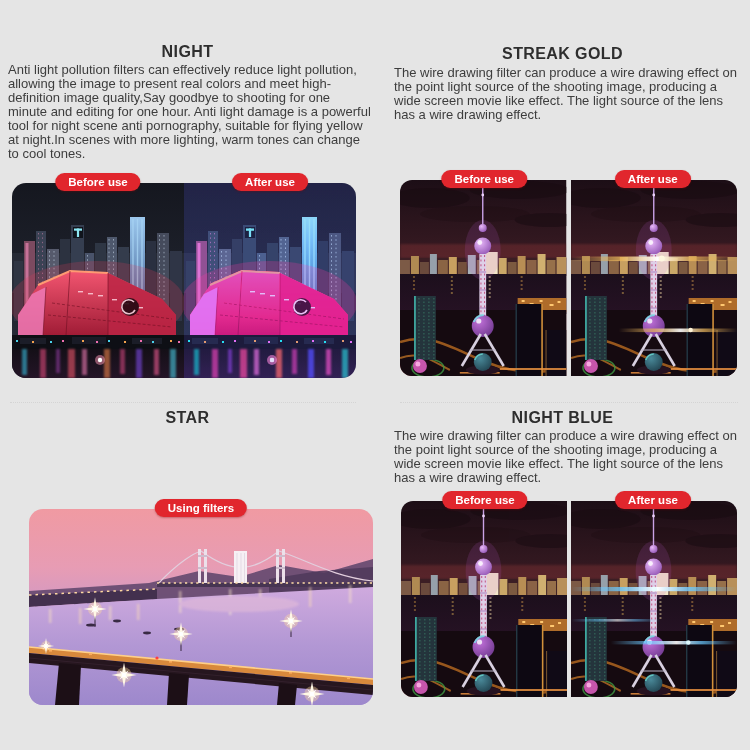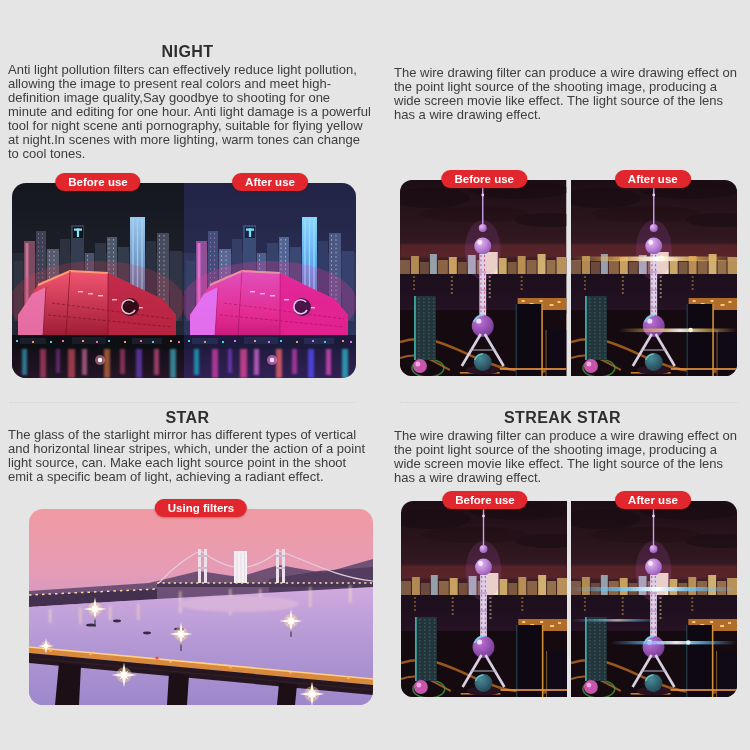--- a/index.html
+++ b/index.html
@@ -433,20 +433,21 @@
         <svg viewBox="0 0 172 195" preserveAspectRatio="none">
             <use href="#sc-night"></use>
           </svg>
         <div class="tint"></div>
       </div>
     </div>
     <span class="badge b25">Before use</span>
     <span class="badge b75">After use</span>
   </div>
 
+  <h2 class="title" id="t-gold">STREAK GOLD</h2>
   <p class="desc" id="d-gold">The wire drawing filter can produce a wire drawing effect on the point light source of the shooting image, producing a wide screen movie like effect. The light source of the lens has a wire drawing effect.</p>
   <div class="figwrap" id="f-gold">
     <div class="clip">
       <div class="ph ph-l">
         <svg viewBox="0 0 167 196" preserveAspectRatio="none">
             <use href="#sc-pearl"></use>
           </svg>
       </div>
       <div class="ph ph-r">
         <svg viewBox="0 0 167 196" preserveAspectRatio="none">
@@ -459,33 +460,32 @@
       </div>
     </div>
     <span class="badge b25">Before use</span>
     <span class="badge b75">After use</span>
   </div>
 
   <div class="divider" id="div-l"></div>
   <div class="divider" id="div-r"></div>
 
   <h2 class="title" id="t-star">STAR</h2>
-  <p class="desc" id="d-star">The glass of the starlight mirror has different types of vertical and horizontal linear stripes, which, under the action of a point light source, can. Make each light source point in the shoot emit a specific beam of light, achieving a radiant effect.</p>
   <div class="figwrap" id="f-star">
     <div class="clip round">
       <div class="ph">
         <svg viewBox="0 0 344 196" preserveAspectRatio="none">
             <use href="#sc-star"></use>
           </svg>
       </div>
     </div>
     <span class="badge b50">Using filters</span>
   </div>
 
-  <h2 class="title" id="t-blue">STREAK STAR</h2>
+  <h2 class="title" id="t-blue">NIGHT BLUE</h2>
   <p class="desc" id="d-blue">The wire drawing filter can produce a wire drawing effect on the point light source of the shooting image, producing a wide screen movie like effect. The light source of the lens has a wire drawing effect.</p>
   <div class="figwrap" id="f-blue">
     <div class="clip">
       <div class="ph ph-l">
         <svg viewBox="0 0 167 196" preserveAspectRatio="none">
             <use href="#sc-pearl"></use>
           </svg>
       </div>
       <div class="ph ph-r">
         <svg viewBox="0 0 167 196" preserveAspectRatio="none">

